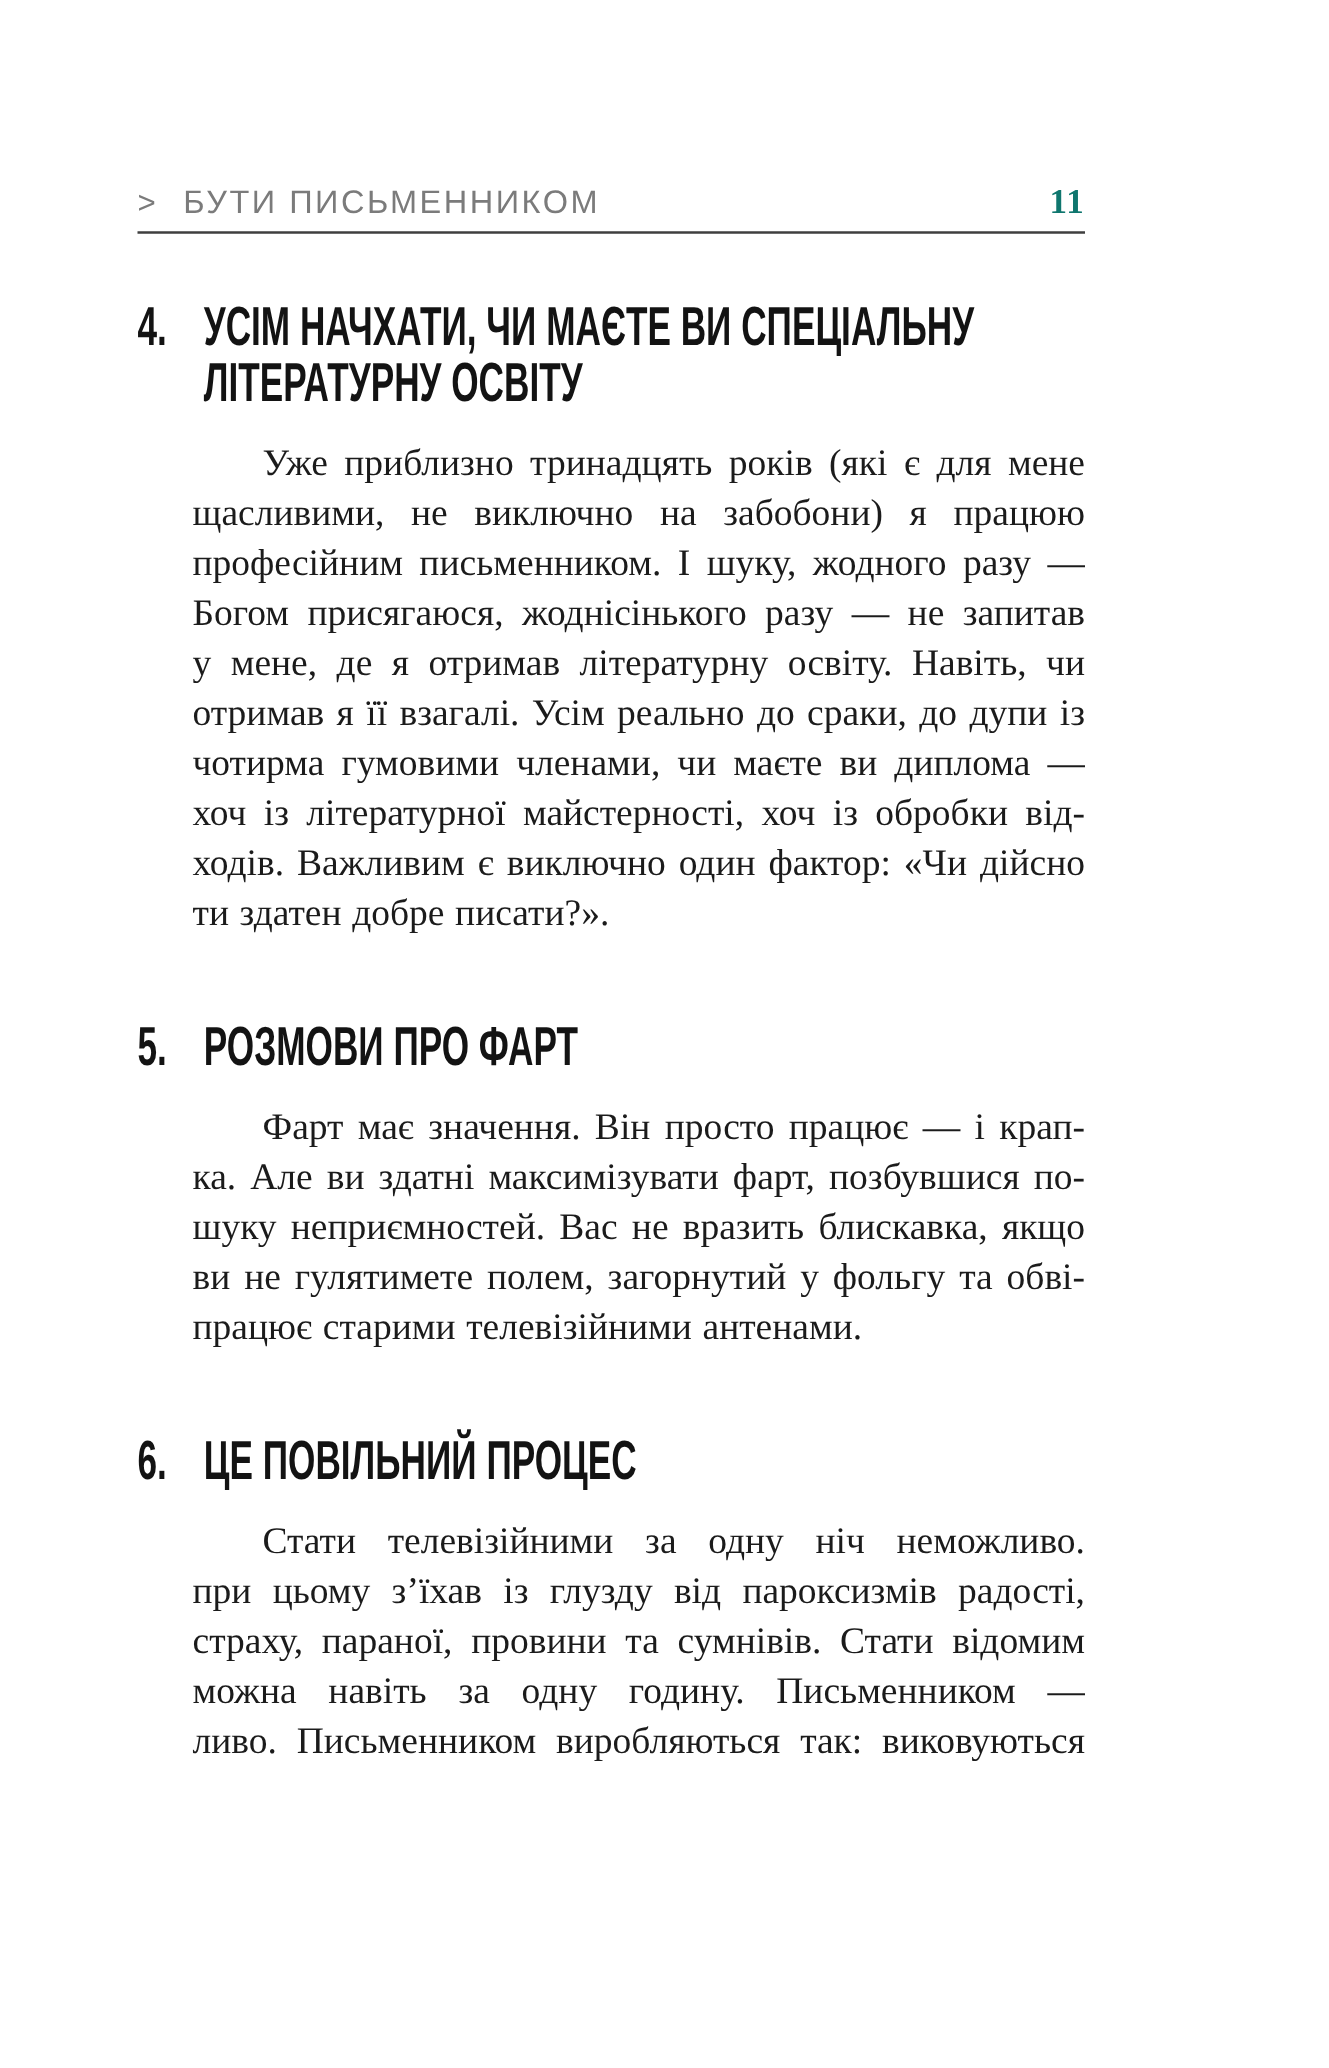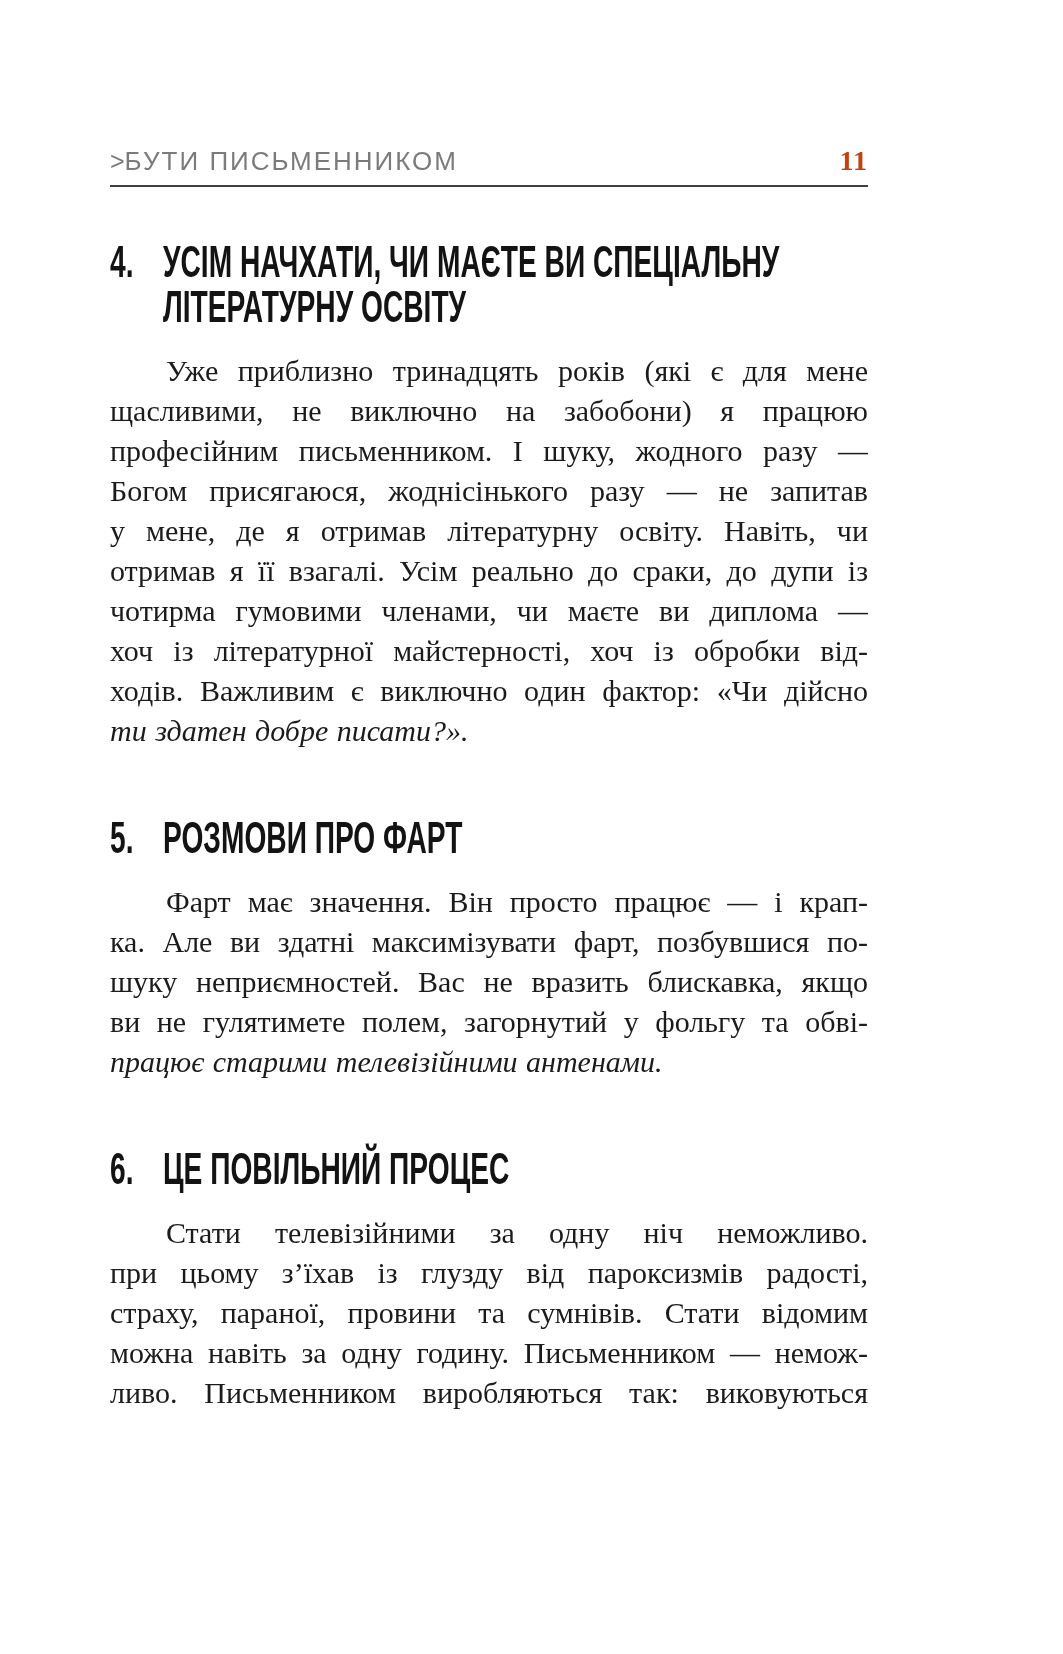--- a/index.html
+++ b/index.html
@@ -22,27 +22,27 @@
   .running-head {
     display: flex;
     align-items: baseline;
     font-family: "Liberation Sans", sans-serif;
     font-size: 26px;
     line-height: 28px;
     color: #7b7b7b;
     height: 30px;
   }
   .chevron { font-size: 25px; color: #7b7b7b; }
-  .running-title { letter-spacing: 2px; }
+  .running-title { margin-left: 22px; letter-spacing: 2px; }
   .spacer { flex: 1 1 auto; }
   .page-number {
     font-family: "Liberation Serif", serif;
     font-weight: bold;
     font-size: 28px;
-    color: #c2410c;
+    color: #0f766e;
     letter-spacing: 1px;
   }
   .rule {
     border: none;
     border-top: 2px solid #3f3f3f;
     margin: 8px 0 0 0;
   }
   
   .section-heading {
     display: flex;
@@ -60,32 +60,32 @@
     transform-origin: 0 50%;
     white-space: nowrap;
   }
   .h-lines { flex: 1 1 auto; min-width: 0; }
   .h-line {
     white-space: nowrap;
     transform: scaleX(0.64);
     transform-origin: 0 50%;
   }
   
-  .para { margin-top: 22px; }
+  .para { margin-top: 22px; margin-left: 44px; }
   .line {
     font-size: 30px;
     line-height: 40px;
     height: 40px;
     overflow: hidden;
     text-align: justify;
     text-align-last: justify;
     word-spacing: 1px;
   }
   .line.indent { padding-left: 56px; }
-  .line.no-stretch { text-align-last: left; font-style: italic; }
+  .line.no-stretch { text-align-last: left; }
 </style>
 </head>
 <body>
 
 <div class="book-page">
   <div class="content">
 
     <div class="running-head">
       <span class="chevron">&gt;</span>
       <span class="running-title">БУТИ ПИСЬМЕННИКОМ</span>

